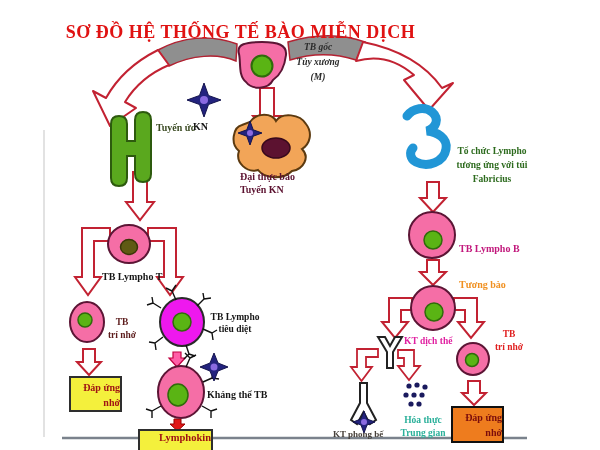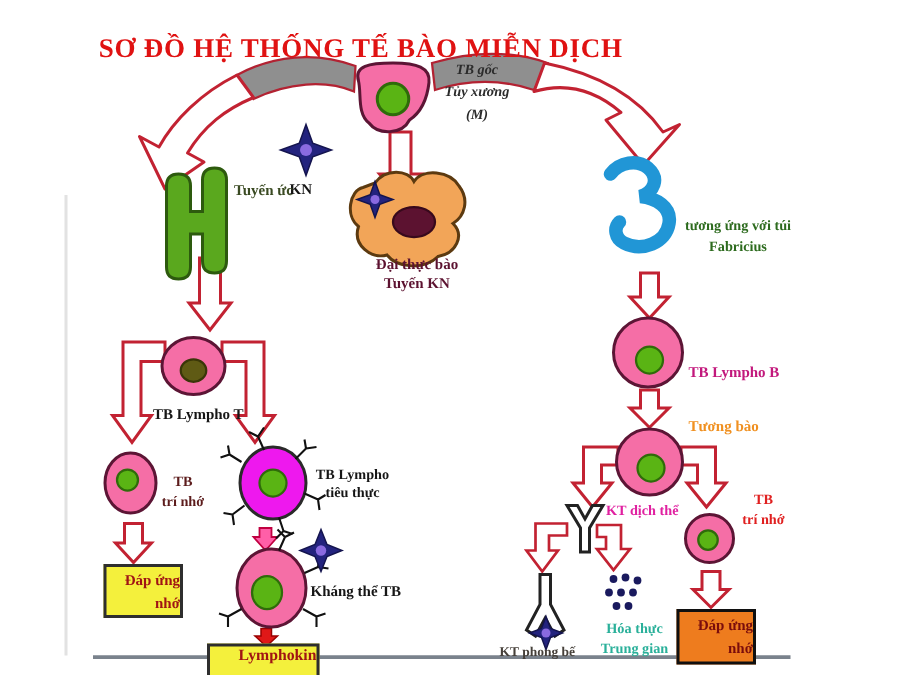--- a/index.html
+++ b/index.html
@@ -5,21 +5,21 @@
   html,body{margin:0;padding:0;background:#fff;}
   .stage{position:relative;width:600px;height:450px;background:#ffffff;overflow:hidden;
          font-family:"Liberation Serif", serif;}
   .stage svg{position:absolute;left:0;top:0;}
   .lbl{position:absolute;font-weight:bold;white-space:nowrap;line-height:1.2;}
   .lbl .ln{display:block;}
   .title{left:0;top:6px;width:481px;text-align:center;font-size:18px;color:#e01212;letter-spacing:.5px;margin-top:16px;}
   .stem-lbl{left:285px;top:40px;width:66px;font-size:9.5px;font-style:italic;color:#2b2b2b;line-height:15px;text-align:center;}
   .kn-lbl{left:193px;top:121px;font-size:10px;color:#141414;}
   .thymus-lbl{left:156px;top:122px;font-size:10px;color:#3a4a22;}
-  .mac-lbl{left:240px;top:171px;width:76px;font-size:10px;color:#5c1230;line-height:12.5px;text-align:center;}
+  .mac-lbl{left:240px;top:171px;width:76px;font-size:10px;color:#5c1230;line-height:12.5px;}
   .bursa-lbl{left:448px;top:144px;width:88px;font-size:9.5px;color:#2d6b1e;line-height:14px;text-align:center;}
   .b-lbl{left:459px;top:243px;font-size:10px;color:#c2187c;}
   .plasma-lbl{left:459px;top:279px;font-size:10px;color:#f09020;}
   .t-lbl{left:102px;top:271px;font-size:10px;color:#161616;}
   .tmem-lbl{left:100px;top:316px;width:44px;font-size:9.5px;color:#5c1c1c;line-height:13px;text-align:center;}
   .killer-lbl{left:206px;top:311px;width:58px;font-size:9.5px;color:#161616;line-height:12px;text-align:center;}
   .ab-lbl{left:207px;top:389px;font-size:10px;color:#161616;}
   .ktdt-lbl{left:404px;top:336px;font-size:9.5px;color:#e020a0;text-align:center;}
   .bmem-lbl{left:487px;top:328px;width:44px;font-size:9.5px;color:#e02020;line-height:13px;text-align:center;}
   .ktpb-lbl{left:333px;top:429px;font-size:9px;color:#46403a;}
@@ -157,36 +157,37 @@
 
   <div class="lbl kn-lbl">KN</div>
   <div class="lbl thymus-lbl">Tuyến ức</div>
 
   <div class="lbl mac-lbl">
     <span class="ln">Đại thực bào</span>
     <span class="ln">Tuyến KN</span>
   </div>
 
   <div class="lbl bursa-lbl">
+    <span class="ln">Tổ chức Lympho</span>
     <span class="ln">tương ứng với túi</span>
     <span class="ln">Fabricius</span>
   </div>
 
   <div class="lbl t-lbl">TB Lympho T</div>
   <div class="lbl b-lbl">TB Lympho B</div>
   <div class="lbl plasma-lbl">Tương bào</div>
 
   <div class="lbl tmem-lbl">
     <span class="ln">TB</span>
     <span class="ln">trí nhớ</span>
   </div>
 
   <div class="lbl killer-lbl">
     <span class="ln">TB Lympho</span>
-    <span class="ln">tiêu thực</span>
+    <span class="ln">tiêu diệt</span>
   </div>
 
   <div class="lbl ab-lbl">Kháng thể TB</div>
   <div class="lbl ktdt-lbl">KT dịch thể</div>
 
   <div class="lbl bmem-lbl">
     <span class="ln">TB</span>
     <span class="ln">trí nhớ</span>
   </div>
 

